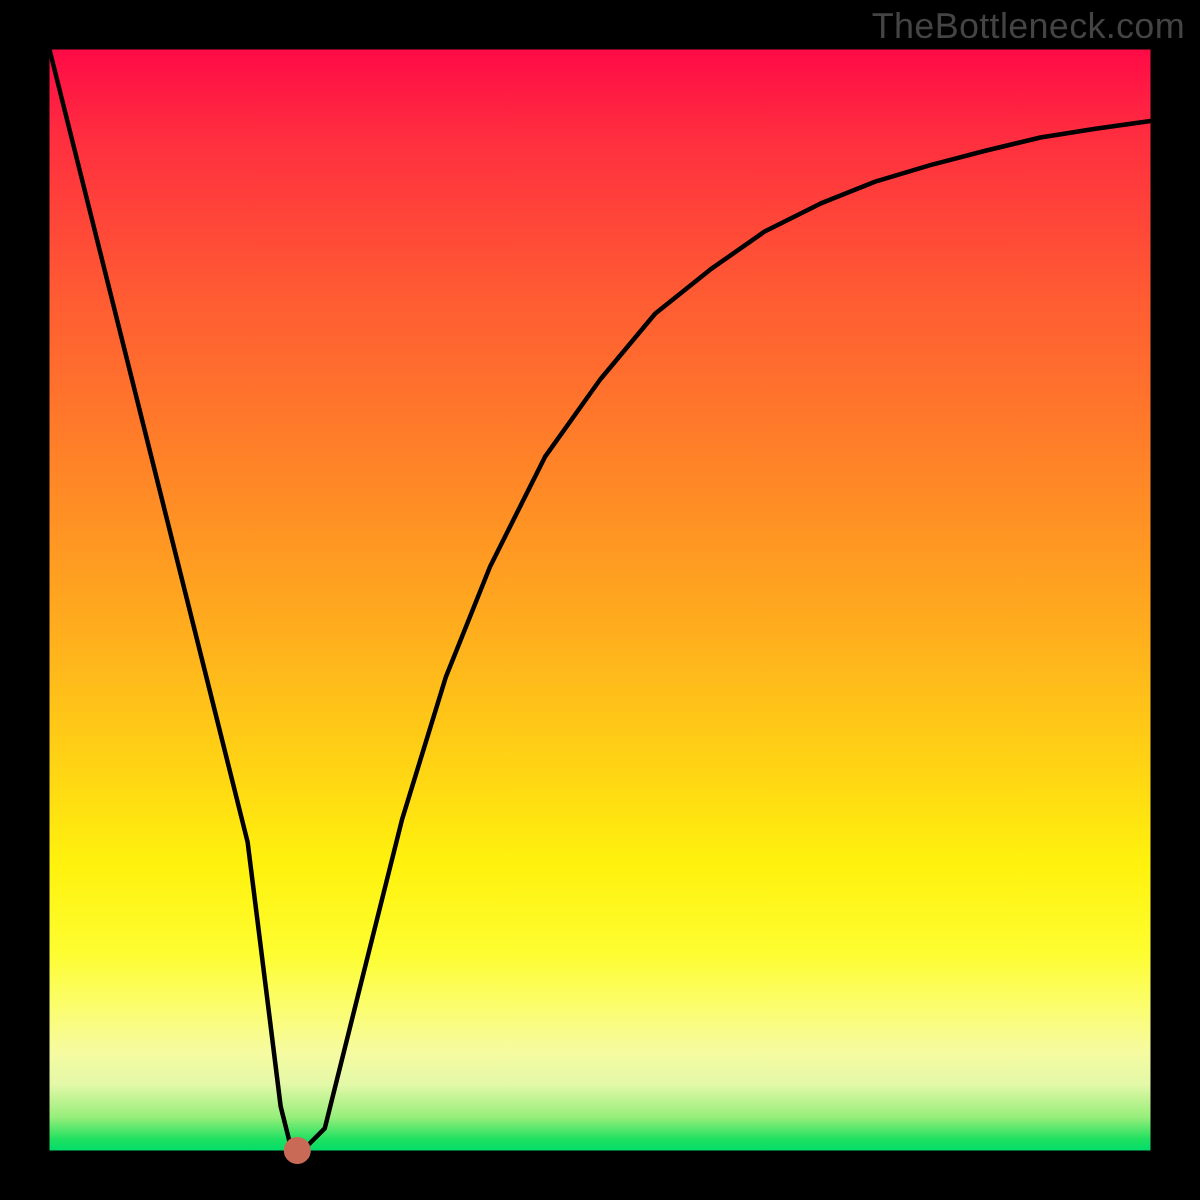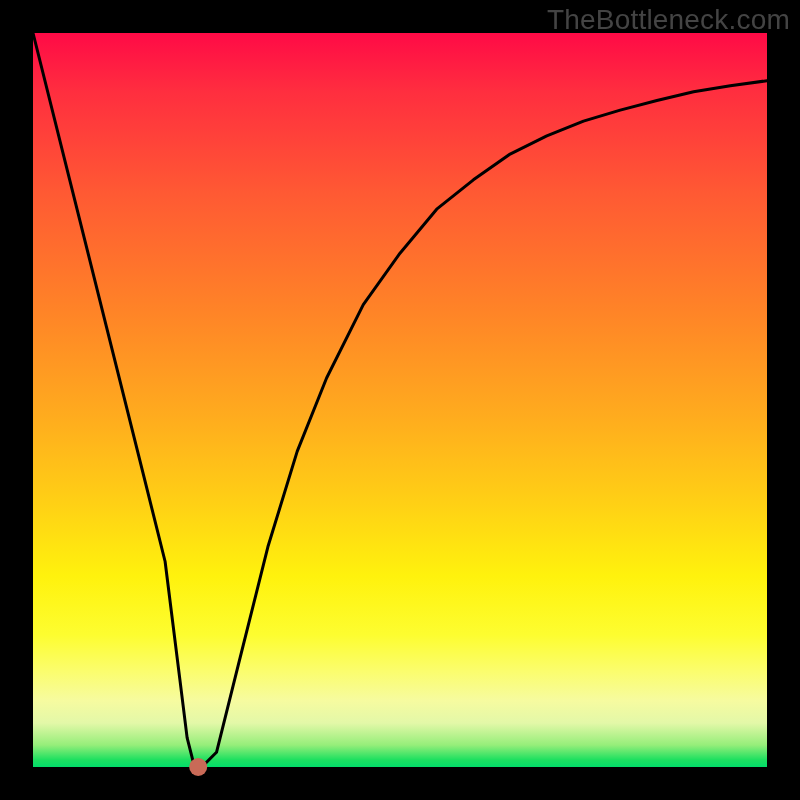--- a/index.html
+++ b/index.html
@@ -40,21 +40,21 @@
       #96ee7a 97%,
       #1ee060 99%,
       #02dd6a 100%
     );
   }
   .watermark {
     position: absolute;
     top: 4px;
     right: 10px;
     color: #444;
-    font-size: 28px;
+    font-size: 24px;
     font-weight: 500;
     letter-spacing: 0.2px;
     font-family: Arial, Helvetica, sans-serif;
   }
   svg.curve {
     position: absolute;
     left: 0;
     top: 0;
     width: 734px;
     height: 734px;

